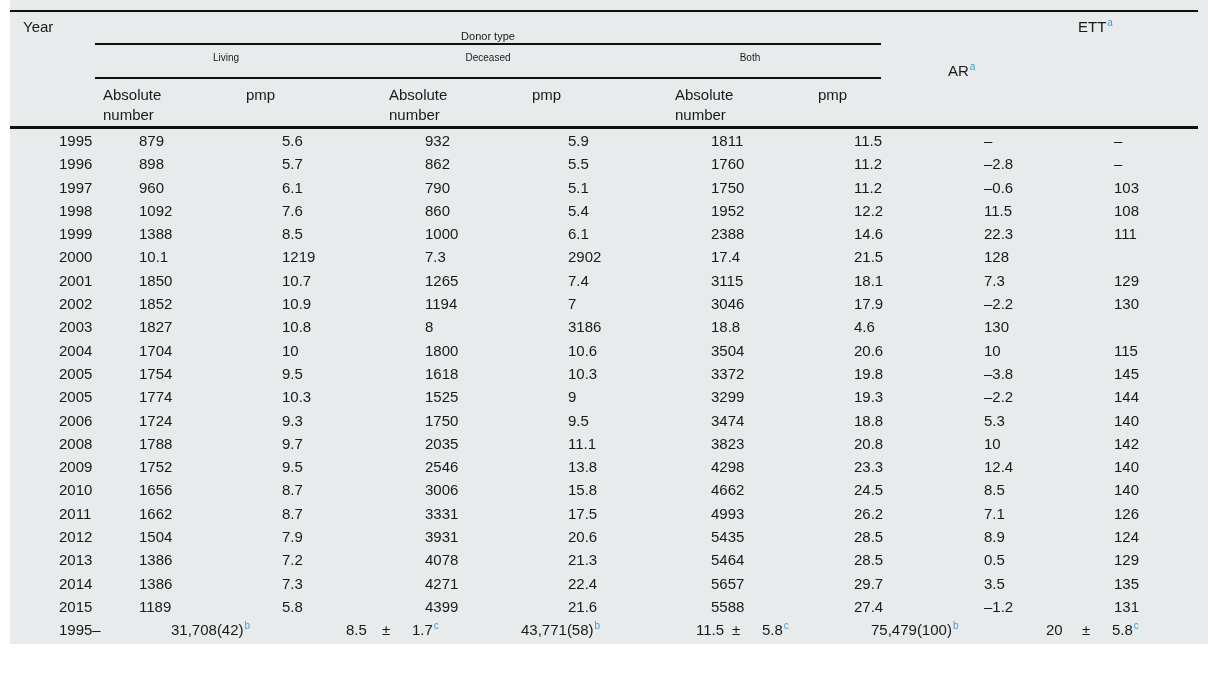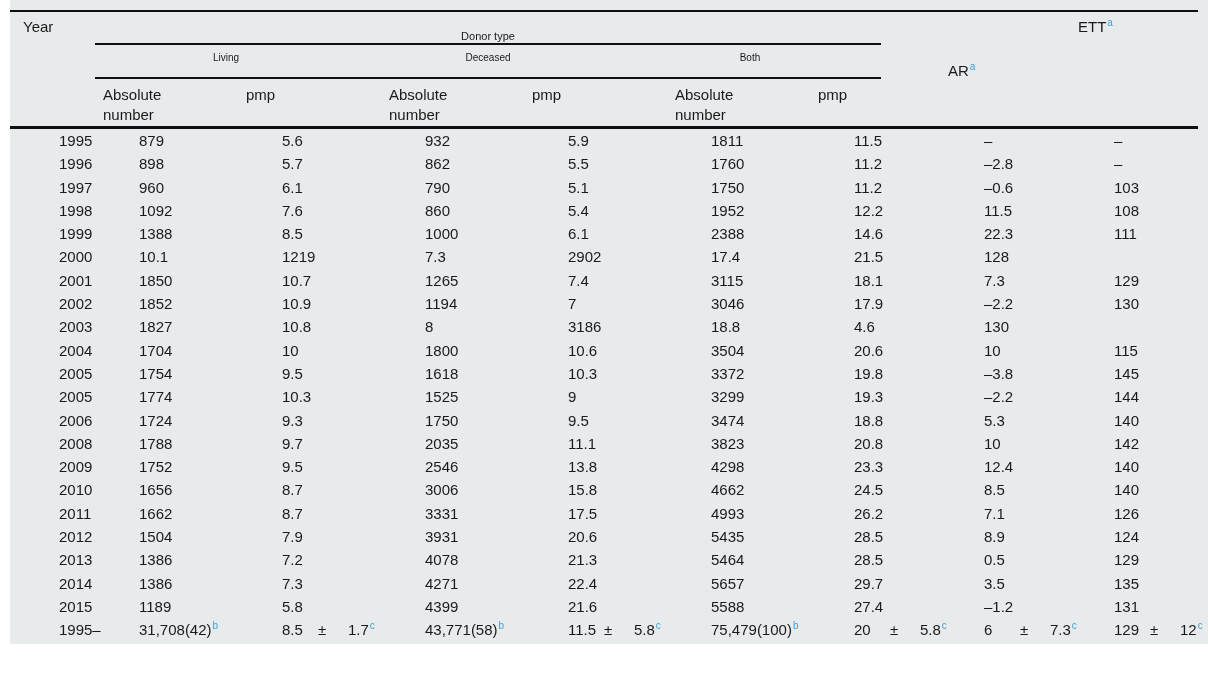--- a/index.html
+++ b/index.html
@@ -11,21 +11,21 @@
   }
   #panel { position:absolute; left:10px; top:0; width:1198px; height:676px; background:var(--bg,#e7ebec); }
   .rule { position:absolute; background:var(--rule,#101010); }
   .hdr-label { position:absolute; top:18px; font-size:15px; white-space:nowrap; }
   .hdr-center { position:absolute; top:30px; font-size:11px; text-align:center; }
   .group { position:absolute; top:52px; width:262px; text-align:center; font-size:10px; }
   .sub { position:absolute; top:85px; width:115px; text-align:left; font-size:15px; line-height:20px; }
   .subinner { display:inline-block; width:80px; }
   #rows { position:absolute; top:129px; left:10px; width:1188px; }
   .row { display:grid; grid-template-columns:85px 143px 143px 143px 143px 143px 130px 130px 128px; height:23.3px;margin-left:36px; }
-  .row.summary { height:46px; }
+  .row.summary { height:46px;gap:32px; }
   .cell { padding-left:8px; font-size:15px; line-height:23.3px; white-space:nowrap; overflow:visible; }
   .cell.year { padding-left:13px; }
   .summary .cell { line-height:22px; padding-top:1px; }
   sup.fn { font-size:10px; color:var(--accent,#3f9fd8); vertical-align:super; line-height:0; margin-left:1px; }
   .v { display:inline-block; min-width:36px; }
   .pmsign { display:inline-block; width:30px; }
 </style>
 </head>
 <body>
 

